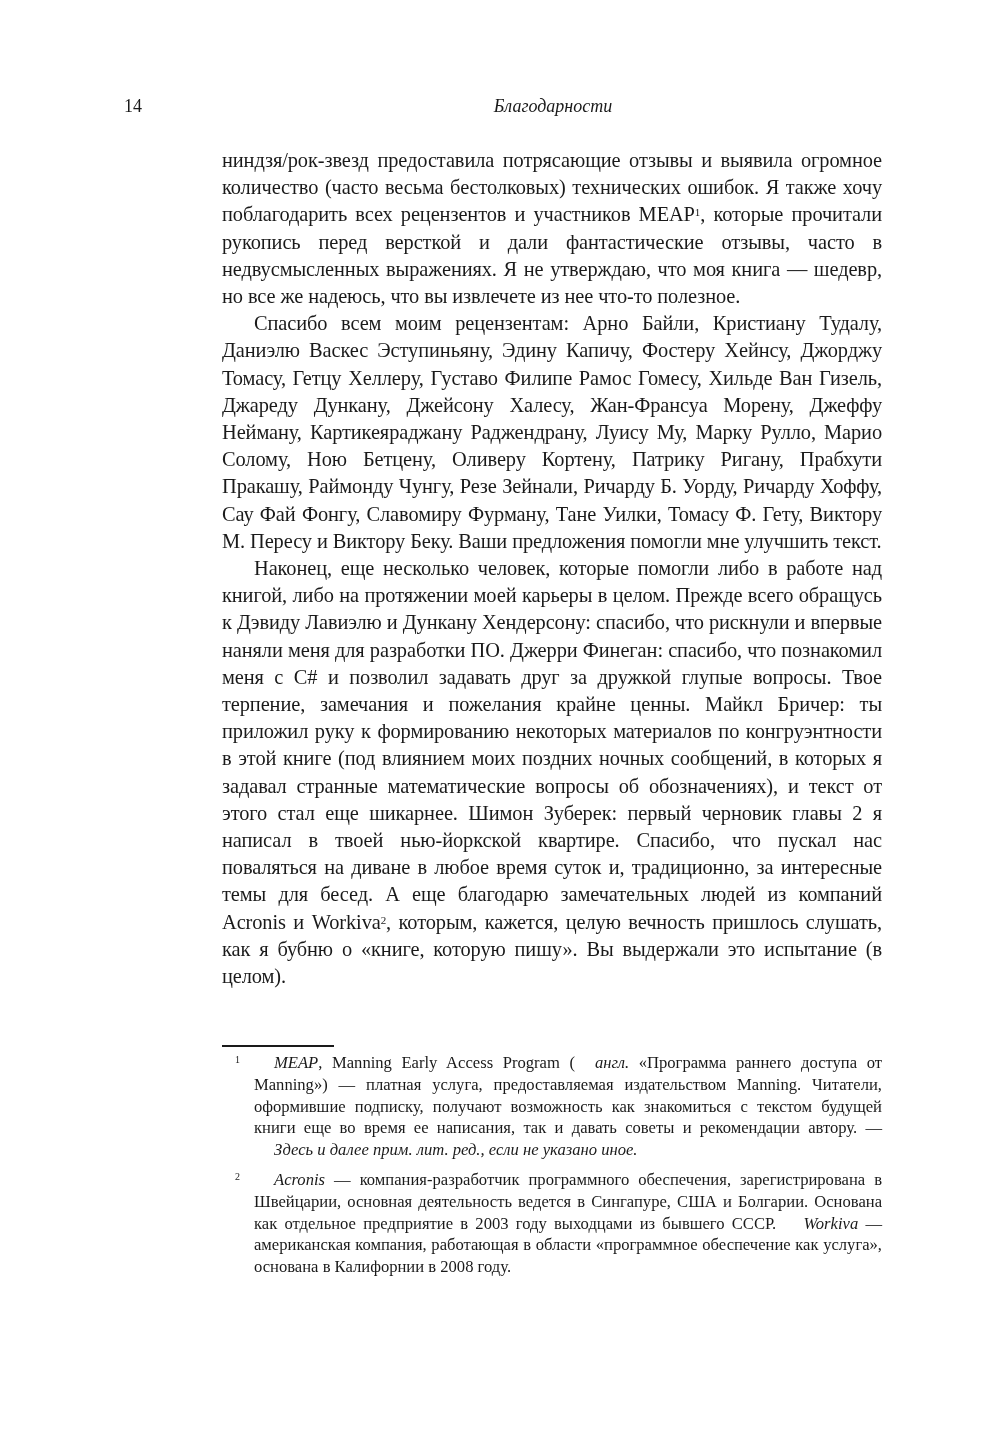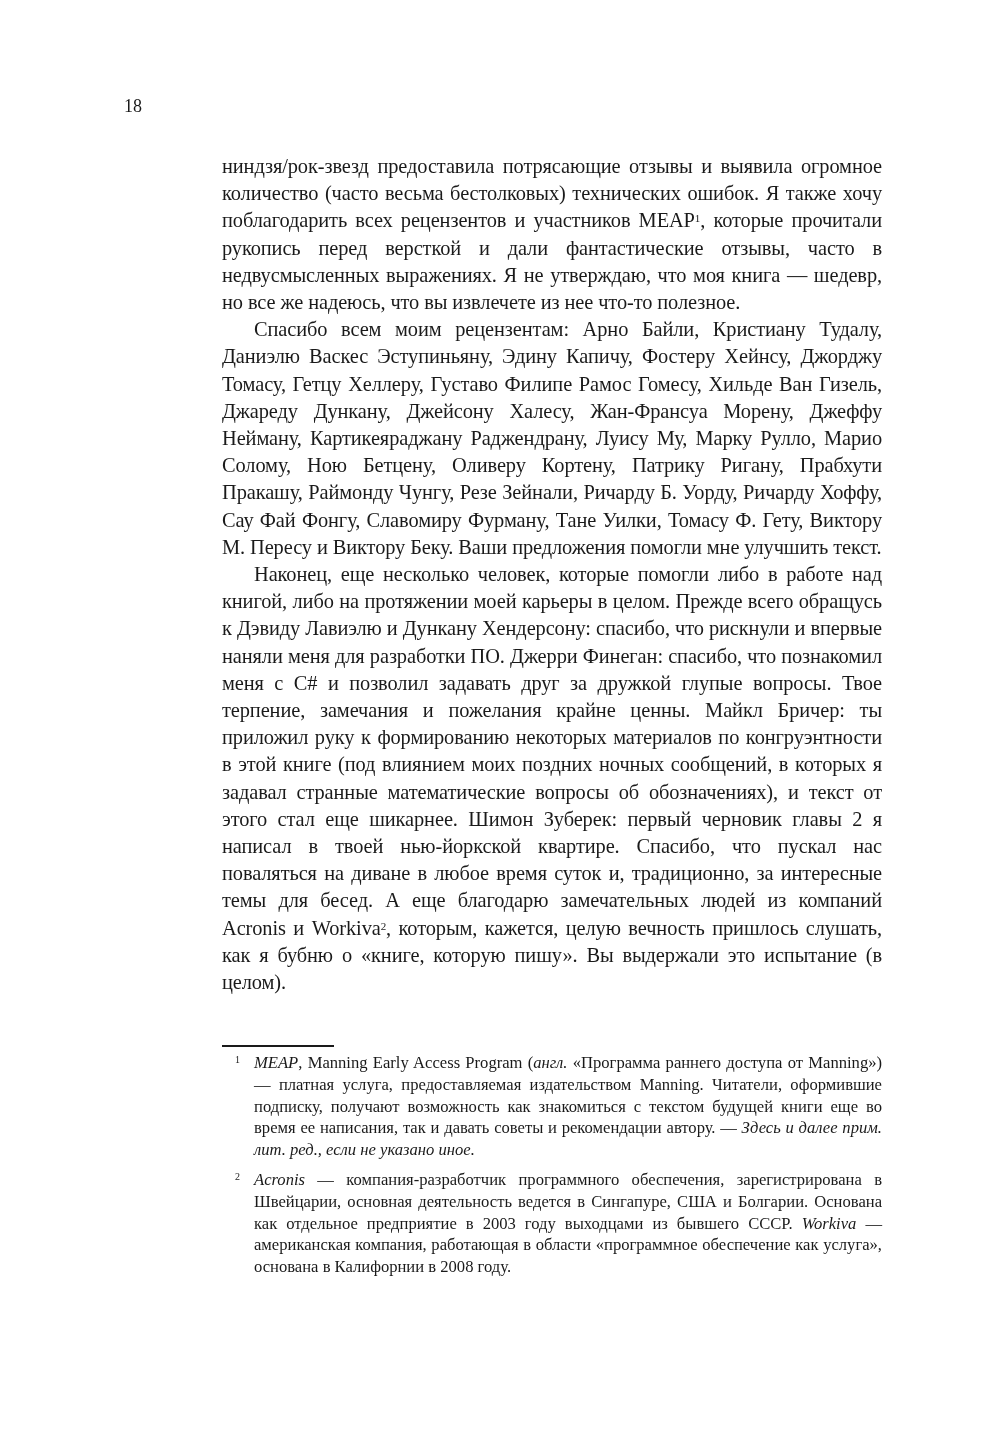--- a/index.html
+++ b/index.html
@@ -2,38 +2,39 @@
 <html><head>
 <meta charset="utf-8">
 <style>
   html, body { margin: 0; padding: 0; background: #ffffff; }
   body { width: 986px; height: 1447px; position: relative; overflow: hidden;
          font-family: "Liberation Serif", "DejaVu Serif", serif; color: #1a1a1a; }
   .running-head { position: absolute; top: 96px; left: 0; width: 986px; height: 26px; }
   .page-number { position: absolute; left: 124px; top: 0; font-size: 18px; }
   .running-title { position: absolute; left: 0; width: 986px; top: 0; text-align: center;
                    font-style: italic; font-size: 18px; padding-left: 120px; box-sizing: border-box; }
-  .main { position: absolute; left: 222px; top: 153px; width: 660px; }
+  .main { position: absolute; left: 222px; top: 147px; width: 660px; }
   .main p { margin: 0; font-size: 20.4px; line-height: 27.2px; text-align: justify;
             text-align-last: left; letter-spacing: -0.1px; }
   .main p.indent { text-indent: 32px; font-family: Liberation Serif, serif; }
   sup { font-size: 11px; vertical-align: top; position: relative; top: -2px; }
   .fn-rule { position: absolute; left: 222px; top: 1045px; width: 112px; height: 0;
              border-top: 2px solid #1a1a1a; }
   .footnotes { position: absolute; left: 222px; top: 1052px; width: 660px; }
   .footnote { position: relative; padding-left: 32px; font-size: 16.6px; line-height: 21.8px;
               text-align: justify; margin-bottom: 8px; }
   .fn-num { position: absolute; left: 13px; top: -3px; font-size: 10px; }
-  em { font-style: italic; }
+  em { font-style: italic; margin-left: 20px; }
 </style>
 </head>
 <body>
 
 <div class="running-head">
-  <span class="page-number">18</span>
+  <span class="page-number">14</span>
+  <div class="running-title">Благодарности</div>
 </div>
 
 <div class="main">
   <p><span>ниндзя/рок-звезд предоставила потрясающие отзывы и выявила огромное количество (часто весьма бестолковых) технических ошибок. Я также хочу поблагодарить всех рецензентов и участников MEAP</span><sup>1</sup><span>, которые прочитали рукопись перед версткой и дали фантастические отзывы, часто в недвусмысленных выражениях. Я не утверждаю, что моя книга — шедевр, но все же надеюсь, что вы извлечете из нее что-то полезное.</span></p>
   <p class="indent">Спасибо всем моим рецензентам: Арно Байли, Кристиану Тудалу, Даниэлю Васкес Эступиньяну, Эдину Капичу, Фостеру Хейнсу, Джорджу Томасу, Гетцу Хеллеру, Густаво Филипе Рамос Гомесу, Хильде Ван Гизель, Джареду Дункану, Джейсону Халесу, Жан-Франсуа Морену, Джеффу Нейману, Картикеяраджану Раджендрану, Луису Му, Марку Рулло, Марио Солому, Ною Бетцену, Оливеру Кортену, Патрику Ригану, Прабхути Пракашу, Раймонду Чунгу, Резе Зейнали, Ричарду Б. Уорду, Ричарду Хоффу, Сау Фай Фонгу, Славомиру Фурману, Тане Уилки, Томасу Ф. Гету, Виктору М. Пересу и Виктору Беку. Ваши предложения помогли мне улучшить текст.</p>
   <p class="indent"><span>Наконец, еще несколько человек, которые помогли либо в работе над книгой, либо на протяжении моей карьеры в целом. Прежде всего обращусь к Дэвиду Лавиэлю и Дункану Хендерсону: спасибо, что рискнули и впервые наняли меня для разработки ПО. Джерри Финеган: спасибо, что познакомил меня с C# и позволил задавать друг за дружкой глупые вопросы. Твое терпение, замечания и пожелания крайне ценны. Майкл Бричер: ты приложил руку к формированию некоторых материалов по конгруэнтности в этой книге (под влиянием моих поздних ночных сообщений, в которых я задавал странные математические вопросы об обозначениях), и текст от этого стал еще шикарнее. Шимон Зуберек: первый черновик главы 2 я написал в твоей нью-йоркской квартире. Спасибо, что пускал нас поваляться на диване в любое время суток и, традиционно, за интересные темы для бесед. А еще благодарю замечательных людей из компаний Acronis и Workiva</span><sup>2</sup><span>, которым, кажется, целую вечность пришлось слушать, как я бубню о «книге, которую пишу». Вы выдержали это испытание (в целом).</span></p>
 </div>
 
 <div class="fn-rule"></div>
 

